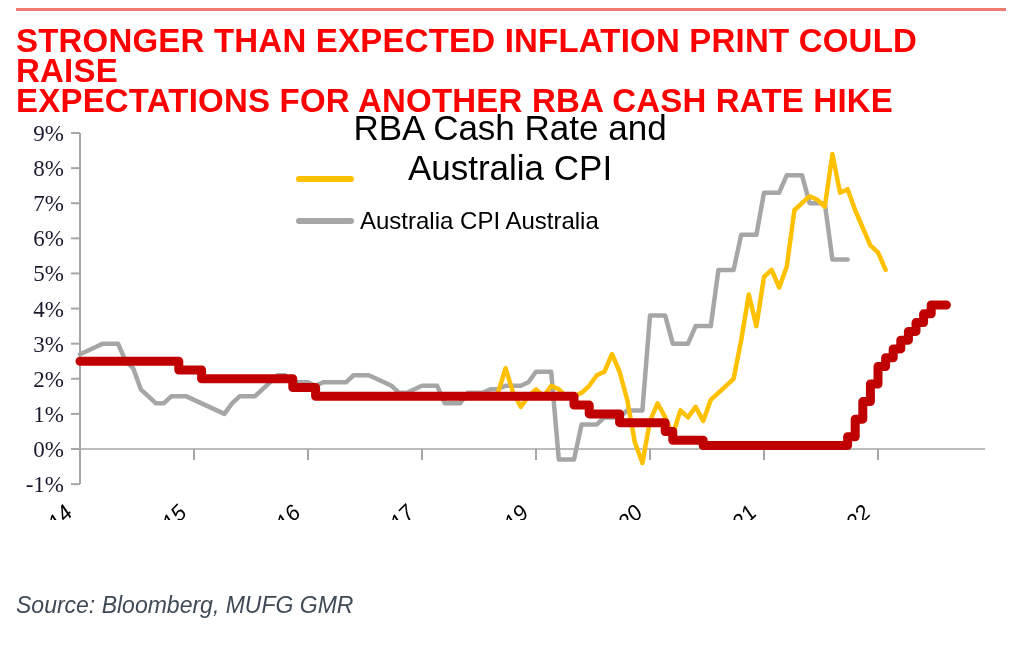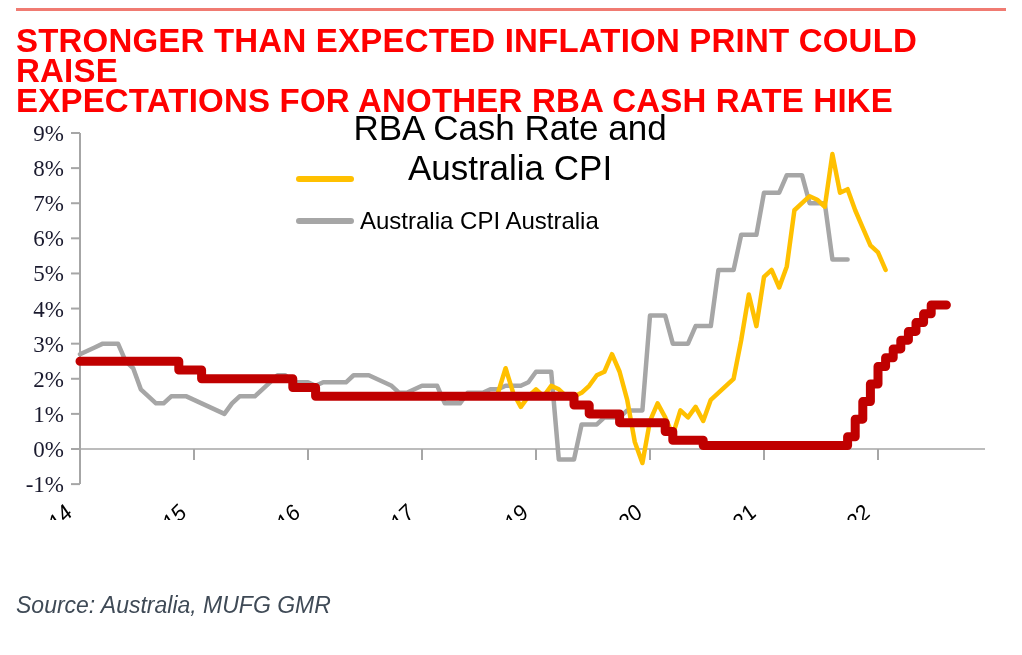--- a/index.html
+++ b/index.html
@@ -149,13 +149,13 @@
       <line x1="764" y1="349" x2="764" y2="360" stroke="#A6A6A6" stroke-width="2"></line>
       <text x="0" y="0" class="xtick-label" transform="translate(758,414.1111111111111) rotate(-45)" text-anchor="end">Jul-21</text>
       <line x1="878" y1="349" x2="878" y2="360" stroke="#A6A6A6" stroke-width="2"></line>
       <text x="0" y="0" class="xtick-label" transform="translate(872,414.1111111111111) rotate(-45)" text-anchor="end">Oct-22</text>
       <path d="M80,254.2L87.6,250.68888888888887L95.2,247.17777777777778L102.8,243.66666666666666L110.4,243.66666666666666L118,243.66666666666666L125.6,261.22222222222223L133.2,268.2444444444444L140.8,289.31111111111113L148.39999999999998,296.3333333333333L156,303.35555555555555L163.6,303.35555555555555L171.2,296.3333333333333L178.8,296.3333333333333L186.39999999999998,296.3333333333333L194,299.84444444444443L201.6,303.35555555555555L209.2,306.8666666666667L216.79999999999998,310.3777777777778L224.4,313.8888888888889L232,303.35555555555555L239.6,296.3333333333333L247.2,296.3333333333333L254.79999999999998,296.3333333333333L262.4,289.31111111111113L270,282.2888888888889L277.6,275.26666666666665L285.2,275.26666666666665L292.79999999999995,282.2888888888889L300.4,282.2888888888889L308,282.2888888888889L315.6,285.8L323.2,282.2888888888889L330.79999999999995,282.2888888888889L338.4,282.2888888888889L346,282.2888888888889L353.59999999999997,275.26666666666665L361.2,275.26666666666665L368.8,275.26666666666665L376.4,278.77777777777777L384,282.2888888888889L391.59999999999997,285.8L399.2,292.8222222222222L406.8,292.8222222222222L414.4,289.31111111111113L422,285.8L429.59999999999997,285.8L437.2,285.8L444.79999999999995,303.35555555555555L452.4,303.35555555555555L460,303.35555555555555L467.59999999999997,292.8222222222222L475.2,292.8222222222222L482.79999999999995,292.8222222222222L490.4,289.31111111111113L498,289.31111111111113L505.59999999999997,285.8L513.2,285.8L520.8,285.8L528.4,282.2888888888889L536,271.75555555555553L543.5999999999999,271.75555555555553L551.2,271.75555555555553L558.8,359.53333333333336L566.4,359.53333333333336L574,359.53333333333336L581.5999999999999,324.4222222222222L589.2,324.4222222222222L596.8,324.4222222222222L604.4,317.4L612,317.4L619.6,317.4L627.1999999999999,310.3777777777778L634.8,310.3777777777778L642.4,310.3777777777778L650,215.57777777777778L657.6,215.57777777777778L665.1999999999999,215.57777777777778L672.8,243.66666666666666L680.4,243.66666666666666L688,243.66666666666666L695.6,226.1111111111111L703.1999999999999,226.1111111111111L710.8,226.1111111111111L718.4,169.93333333333334L726,169.93333333333334L733.6,169.93333333333334L741.1999999999999,134.82222222222222L748.8,134.82222222222222L756.4,134.82222222222222L764,92.68888888888887L771.6,92.68888888888887L779.1999999999999,92.68888888888887L786.8,75.13333333333333L794.4,75.13333333333333L802,75.13333333333333L809.5999999999999,103.2222222222222L817.1999999999999,103.2222222222222L824.8,103.2222222222222L832.4,159.39999999999998L840,159.39999999999998L847.5999999999999,159.39999999999998" fill="none" stroke="#A6A6A6" stroke-width="4.5" stroke-linejoin="round" stroke-linecap="round"></path>
       <path d="M498,292.8222222222222L505.59999999999997,268.2444444444444L513.2,292.8222222222222L520.8,306.8666666666667L528.4,296.3333333333333L536,289.31111111111113L543.5999999999999,296.3333333333333L551.2,285.8L558.8,289.31111111111113L566.4,296.3333333333333L574,296.3333333333333L581.5999999999999,292.8222222222222L589.2,285.8L596.8,275.26666666666665L604.4,271.75555555555553L612,254.2L619.6,271.75555555555553L627.1999999999999,299.84444444444443L634.8,341.97777777777776L642.4,363.0444444444444L650,320.9111111111111L657.6,303.35555555555555L665.1999999999999,317.4L672.8,334.9555555555556L680.4,310.3777777777778L688,317.4L695.6,306.8666666666667L703.1999999999999,320.9111111111111L710.8,299.84444444444443L718.4,292.8222222222222L726,285.8L733.6,278.77777777777777L741.1999999999999,240.15555555555554L748.8,194.5111111111111L756.4,226.1111111111111L764,176.95555555555552L771.6,169.93333333333334L779.1999999999999,187.48888888888888L786.8,166.4222222222222L794.4,110.24444444444444L802,103.2222222222222L809.5999999999999,96.19999999999996L817.1999999999999,99.71111111111111L824.8,106.73333333333329L832.4,54.066666666666606L840,92.68888888888887L847.5999999999999,89.17777777777775L855.1999999999999,110.24444444444444L862.8,127.79999999999998L870.4,145.35555555555555L878,152.37777777777777L885.5999999999999,169.93333333333334" fill="none" stroke="#FFC000" stroke-width="4.5" stroke-linejoin="round" stroke-linecap="round"></path>
       <path d="M80,261.22222222222223L87.6,261.22222222222223L87.6,261.22222222222223L95.2,261.22222222222223L95.2,261.22222222222223L102.8,261.22222222222223L102.8,261.22222222222223L110.4,261.22222222222223L110.4,261.22222222222223L118,261.22222222222223L118,261.22222222222223L125.6,261.22222222222223L125.6,261.22222222222223L133.2,261.22222222222223L133.2,261.22222222222223L140.8,261.22222222222223L140.8,261.22222222222223L148.39999999999998,261.22222222222223L148.39999999999998,261.22222222222223L156,261.22222222222223L156,261.22222222222223L163.6,261.22222222222223L163.6,261.22222222222223L171.2,261.22222222222223L171.2,261.22222222222223L178.8,261.22222222222223L178.8,270L186.39999999999998,270L186.39999999999998,270L194,270L194,270L201.6,270L201.6,278.77777777777777L209.2,278.77777777777777L209.2,278.77777777777777L216.79999999999998,278.77777777777777L216.79999999999998,278.77777777777777L224.4,278.77777777777777L224.4,278.77777777777777L232,278.77777777777777L232,278.77777777777777L239.6,278.77777777777777L239.6,278.77777777777777L247.2,278.77777777777777L247.2,278.77777777777777L254.79999999999998,278.77777777777777L254.79999999999998,278.77777777777777L262.4,278.77777777777777L262.4,278.77777777777777L270,278.77777777777777L270,278.77777777777777L277.6,278.77777777777777L277.6,278.77777777777777L285.2,278.77777777777777L285.2,278.77777777777777L292.79999999999995,278.77777777777777L292.79999999999995,287.55555555555554L300.4,287.55555555555554L300.4,287.55555555555554L308,287.55555555555554L308,287.55555555555554L315.6,287.55555555555554L315.6,296.3333333333333L323.2,296.3333333333333L323.2,296.3333333333333L330.79999999999995,296.3333333333333L330.79999999999995,296.3333333333333L338.4,296.3333333333333L338.4,296.3333333333333L346,296.3333333333333L346,296.3333333333333L353.59999999999997,296.3333333333333L353.59999999999997,296.3333333333333L361.2,296.3333333333333L361.2,296.3333333333333L368.8,296.3333333333333L368.8,296.3333333333333L376.4,296.3333333333333L376.4,296.3333333333333L384,296.3333333333333L384,296.3333333333333L391.59999999999997,296.3333333333333L391.59999999999997,296.3333333333333L399.2,296.3333333333333L399.2,296.3333333333333L406.8,296.3333333333333L406.8,296.3333333333333L414.4,296.3333333333333L414.4,296.3333333333333L422,296.3333333333333L422,296.3333333333333L429.59999999999997,296.3333333333333L429.59999999999997,296.3333333333333L437.2,296.3333333333333L437.2,296.3333333333333L444.79999999999995,296.3333333333333L444.79999999999995,296.3333333333333L452.4,296.3333333333333L452.4,296.3333333333333L460,296.3333333333333L460,296.3333333333333L467.59999999999997,296.3333333333333L467.59999999999997,296.3333333333333L475.2,296.3333333333333L475.2,296.3333333333333L482.79999999999995,296.3333333333333L482.79999999999995,296.3333333333333L490.4,296.3333333333333L490.4,296.3333333333333L498,296.3333333333333L498,296.3333333333333L505.59999999999997,296.3333333333333L505.59999999999997,296.3333333333333L513.2,296.3333333333333L513.2,296.3333333333333L520.8,296.3333333333333L520.8,296.3333333333333L528.4,296.3333333333333L528.4,296.3333333333333L536,296.3333333333333L536,296.3333333333333L543.5999999999999,296.3333333333333L543.5999999999999,296.3333333333333L551.2,296.3333333333333L551.2,296.3333333333333L558.8,296.3333333333333L558.8,296.3333333333333L566.4,296.3333333333333L566.4,296.3333333333333L574,296.3333333333333L574,305.1111111111111L581.5999999999999,305.1111111111111L581.5999999999999,305.1111111111111L589.2,305.1111111111111L589.2,313.8888888888889L596.8,313.8888888888889L596.8,313.8888888888889L604.4,313.8888888888889L604.4,313.8888888888889L612,313.8888888888889L612,313.8888888888889L619.6,313.8888888888889L619.6,322.6666666666667L627.1999999999999,322.6666666666667L627.1999999999999,322.6666666666667L634.8,322.6666666666667L634.8,322.6666666666667L642.4,322.6666666666667L642.4,322.6666666666667L650,322.6666666666667L650,322.6666666666667L657.6,322.6666666666667L657.6,322.6666666666667L665.1999999999999,322.6666666666667L665.1999999999999,331.44444444444446L672.8,331.44444444444446L672.8,340.22222222222223L680.4,340.22222222222223L680.4,340.22222222222223L688,340.22222222222223L688,340.22222222222223L695.6,340.22222222222223L695.6,340.22222222222223L703.1999999999999,340.22222222222223L703.1999999999999,345.4888888888889L710.8,345.4888888888889L710.8,345.4888888888889L718.4,345.4888888888889L718.4,345.4888888888889L726,345.4888888888889L726,345.4888888888889L733.6,345.4888888888889L733.6,345.4888888888889L741.1999999999999,345.4888888888889L741.1999999999999,345.4888888888889L748.8,345.4888888888889L748.8,345.4888888888889L756.4,345.4888888888889L756.4,345.4888888888889L764,345.4888888888889L764,345.4888888888889L771.6,345.4888888888889L771.6,345.4888888888889L779.1999999999999,345.4888888888889L779.1999999999999,345.4888888888889L786.8,345.4888888888889L786.8,345.4888888888889L794.4,345.4888888888889L794.4,345.4888888888889L802,345.4888888888889L802,345.4888888888889L809.5999999999999,345.4888888888889L809.5999999999999,345.4888888888889L817.1999999999999,345.4888888888889L817.1999999999999,345.4888888888889L824.8,345.4888888888889L824.8,345.4888888888889L832.4,345.4888888888889L832.4,345.4888888888889L840,345.4888888888889L840,345.4888888888889L847.5999999999999,345.4888888888889L847.5999999999999,336.7111111111111L855.1999999999999,336.7111111111111L855.1999999999999,319.15555555555557L862.8,319.15555555555557L862.8,301.6L870.4,301.6L870.4,284.0444444444444L878,284.0444444444444L878,266.4888888888889L885.5999999999999,266.4888888888889L885.5999999999999,257.7111111111111L893.1999999999999,257.7111111111111L893.1999999999999,248.93333333333334L900.8,248.93333333333334L900.8,240.15555555555554L908.4,240.15555555555554L908.4,231.37777777777777L916,231.37777777777777L916,222.59999999999997L923.5999999999999,222.59999999999997L923.5999999999999,213.8222222222222L931.1999999999999,213.8222222222222L931.1999999999999,205.04444444444445L938.8,205.04444444444445L938.8,205.04444444444445L946.4,205.04444444444445L946.4,205.04444444444445" fill="none" stroke="#C00000" stroke-width="9" stroke-linejoin="round" stroke-linecap="round"></path>
     </svg>
 </div>
 
-<div id="source">Source: Australia, MUFG GMR</div>
+<div id="source">Source: Bloomberg, MUFG GMR</div>
 
 </body></html>

